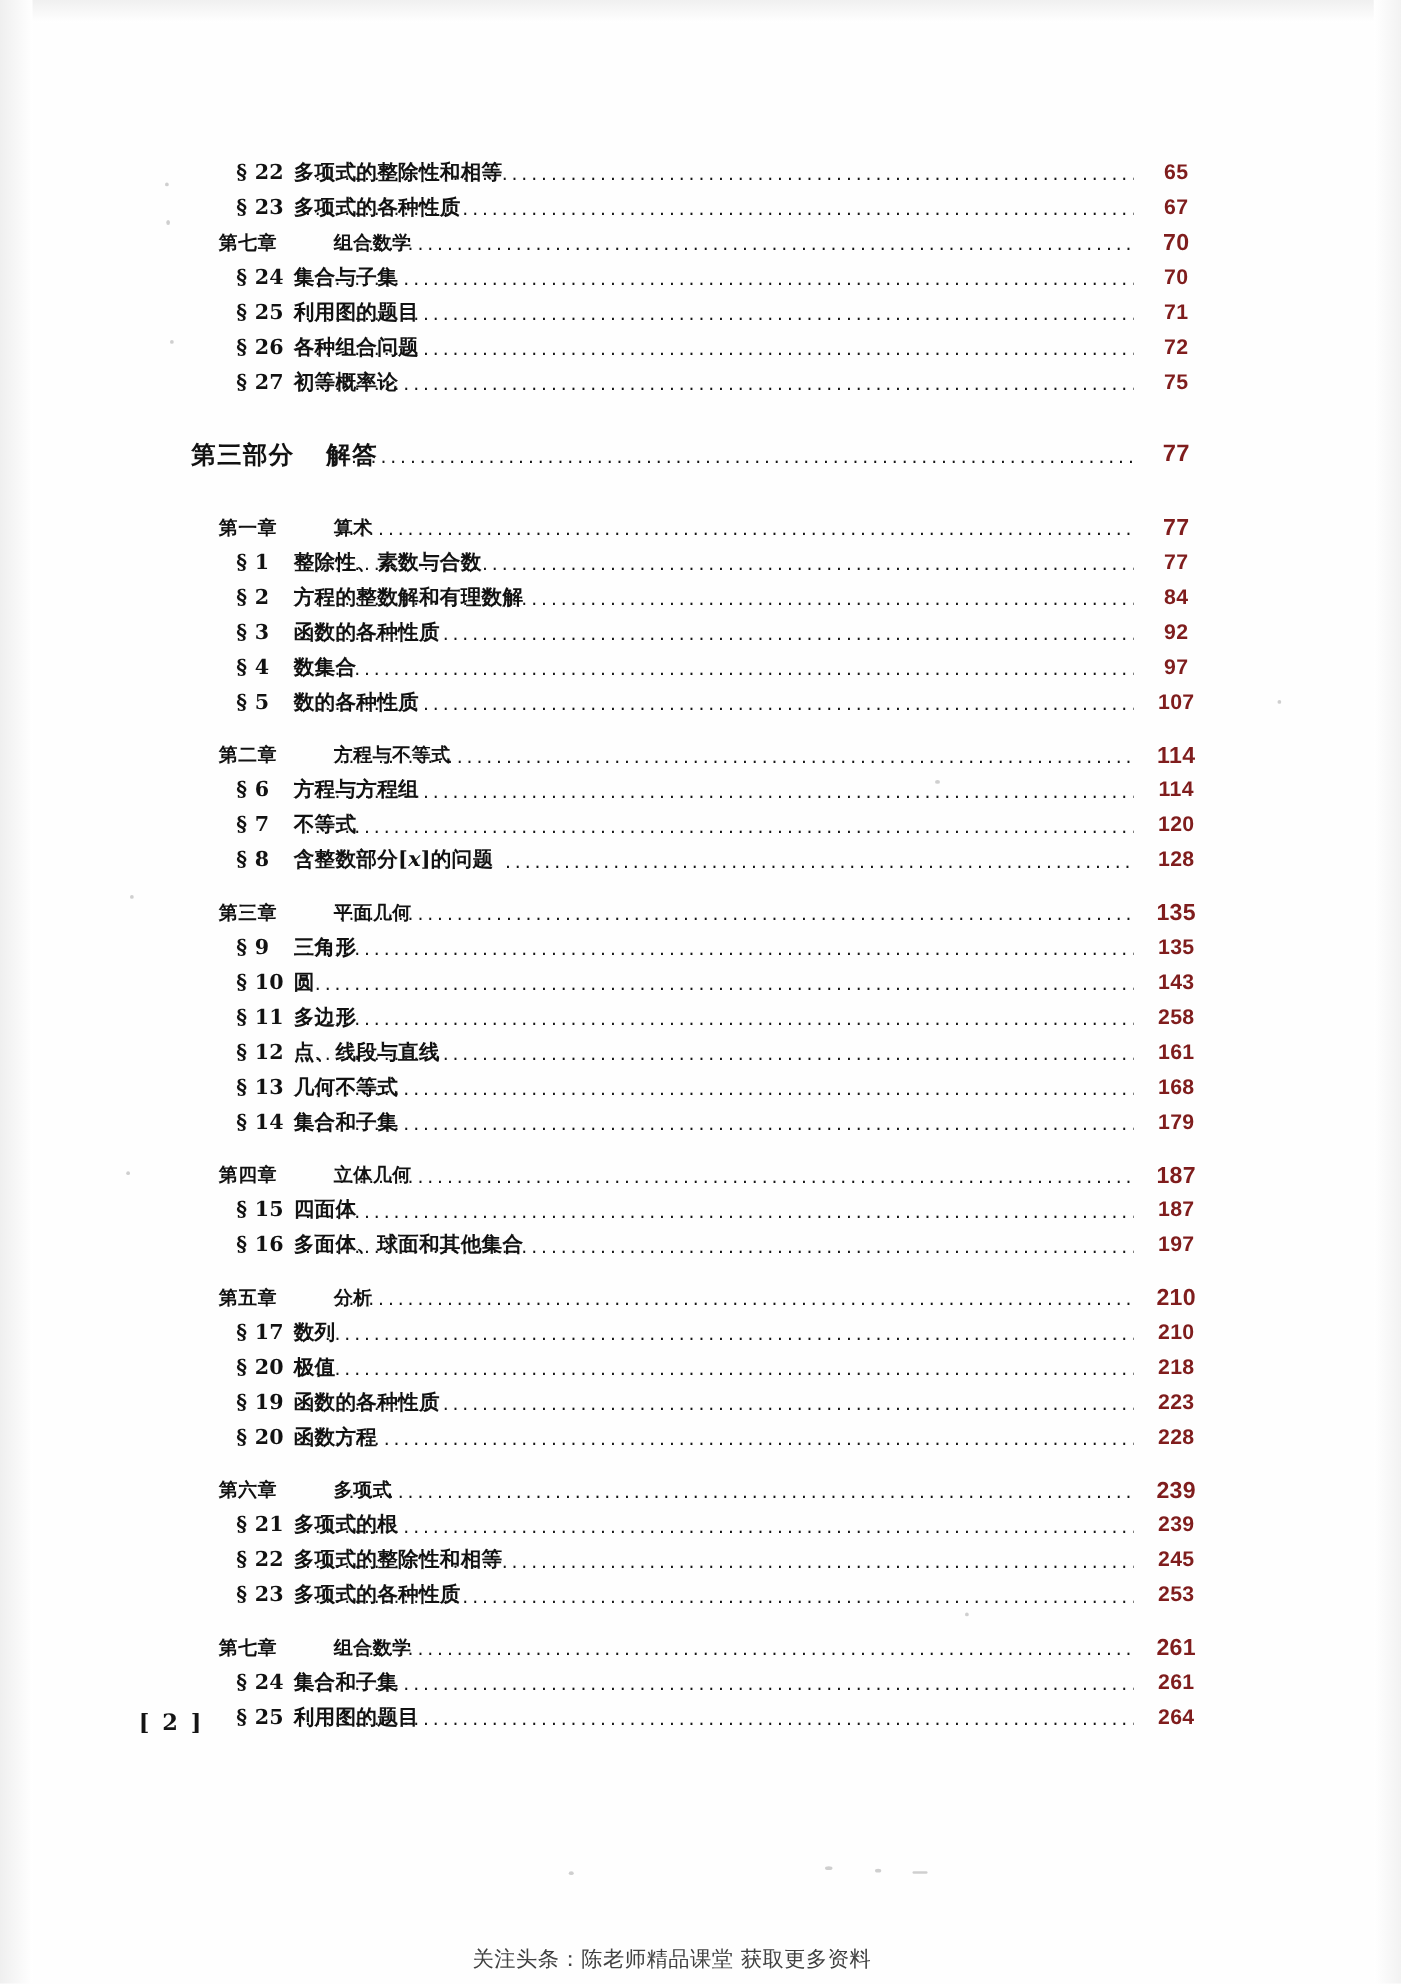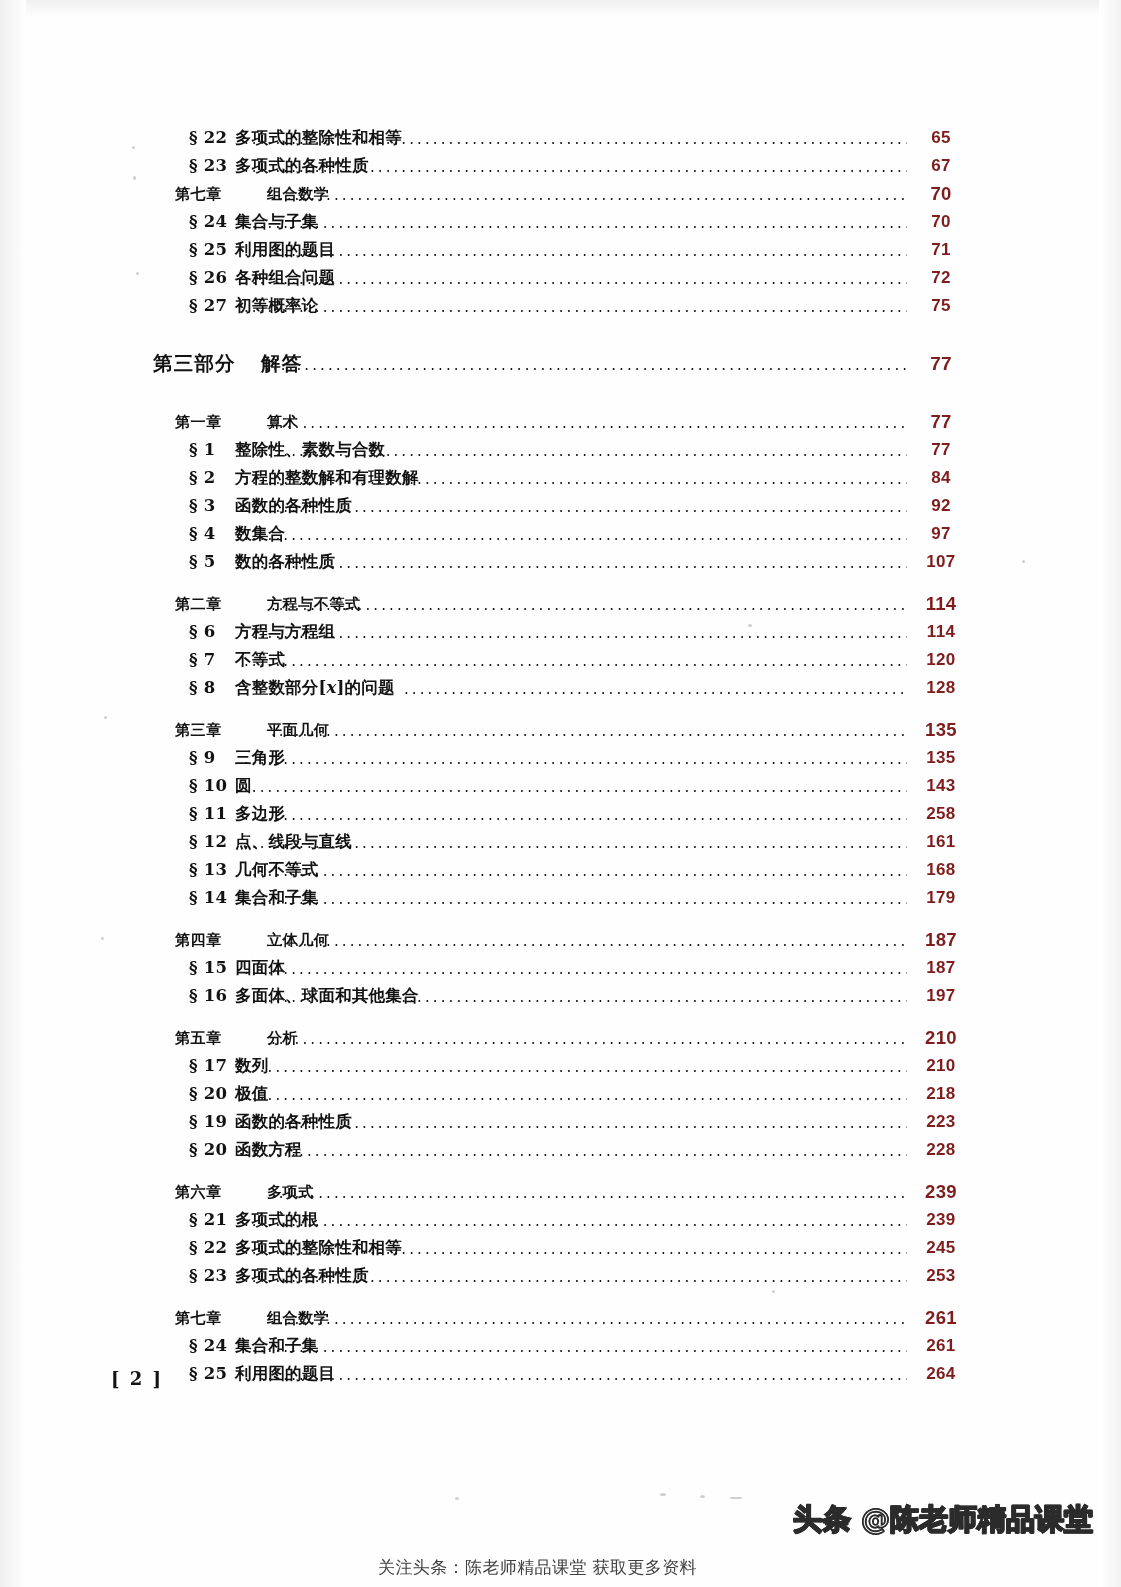--- a/index.html
+++ b/index.html
@@ -402,16 +402,15 @@
       </div>
       <div class="row lvl-sec">
         <span class="label"><span class="sec-tag">§ 25</span><span class="title-txt">利用图的题目</span></span>
         <span class="leader" style="left: 196px; width: 663px;">.....................................................................................................................................................</span>
         <span class="num">264</span>
       </div>
     </div>
 
   <div id="folio">[ 2 ]</div>
 
-  <div id="wm-big">头条 @陈老师精品课堂</div>
   <div id="wm-small">关注头条：陈老师精品课堂  获取更多资料</div>
 
 </div>
 
 </body></html>

